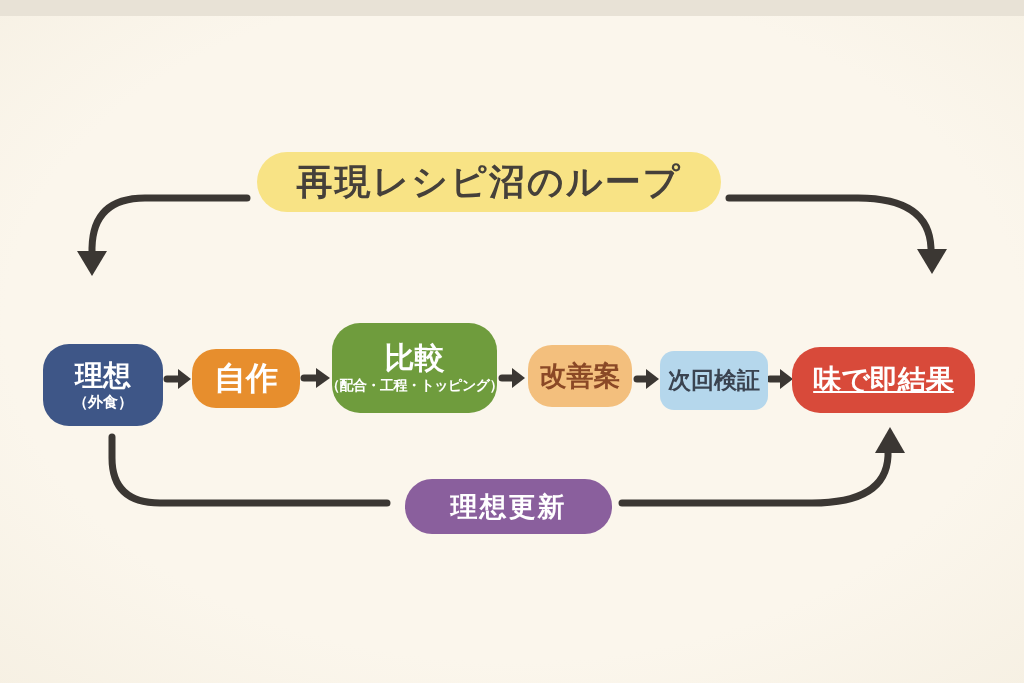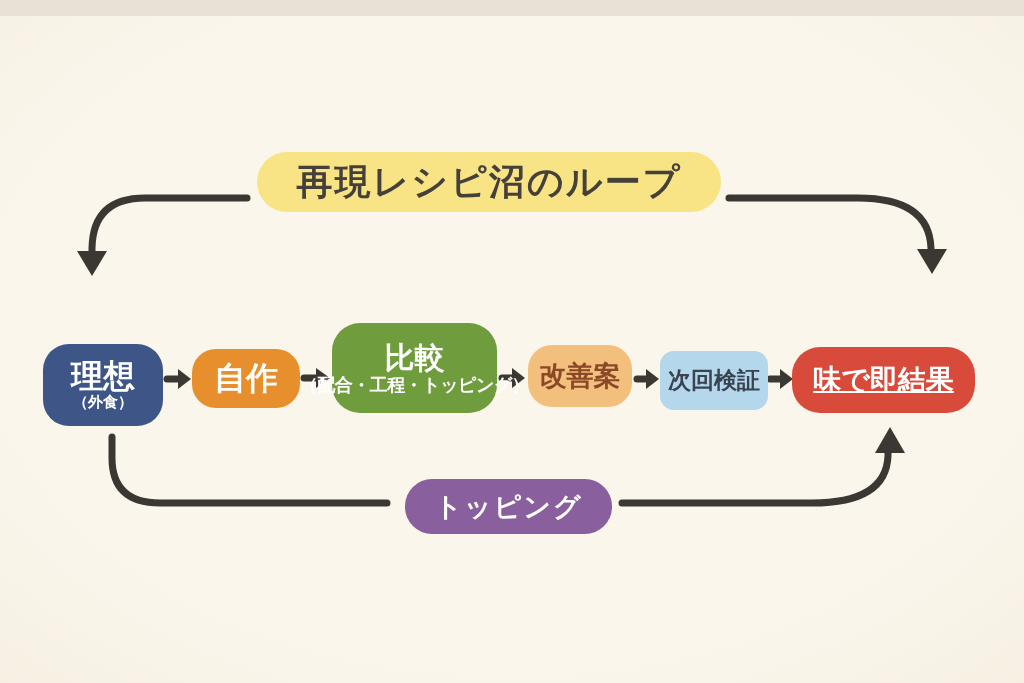--- a/index.html
+++ b/index.html
@@ -50,38 +50,38 @@
     color: #45403a;
     font-size: 36px;
     letter-spacing: 2px;
   }
   .node-ideal {
     left: 43px; top: 328px; width: 120px; height: 82px;
     background: #3e5687;
     border-radius: 26px;
     color: #ffffff;
   }
-  .node-ideal .node-label { font-size: 32px; line-height: 34px; }
+  .node-ideal .node-label { font-size: 28px; line-height: 34px; }
   .node-ideal .node-sublabel { font-size: 15px; line-height: 19px; }
   .node-homemade {
     left: 192px; top: 333px; width: 108px; height: 59px;
     background: #e78e2d;
     border-radius: 24px;
     color: #ffffff;
     font-size: 32px;
     justify-content: center;
   }
   .node-compare {
     left: 332px; top: 307px; width: 165px; height: 90px;
     background: #6f9c3d;
     border-radius: 28px;
     color: #ffffff;
   }
   .node-compare .node-label { font-size: 30px; line-height: 34px; }
-  .node-compare .node-sublabel { font-size: 18px; line-height: 20px; letter-spacing: -0.5px; }
+  .node-compare .node-sublabel { font-size: 14px; line-height: 20px; letter-spacing: -0.5px; }
   .node-improvement {
     left: 528px; top: 329px; width: 104px; height: 62px;
     background: #f3bf7d;
     border-radius: 24px;
     color: #8a4826;
     font-size: 27px;
     font-family: Liberation Serif, serif;
   }
   .node-next-test {
     left: 660px; top: 335px; width: 108px; height: 59px;
@@ -183,16 +183,16 @@
 
   <div class="box node-next-test">
     <div class="node-label">次回検証</div>
   </div>
 
   <div class="box node-taste-result">
     <div class="node-label">味で即結果</div>
   </div>
 
   <div class="box node-ideal-update">
-    <div class="node-label">トッピング</div>
+    <div class="node-label">理想更新</div>
   </div>
 
 </div>
 
 </body></html>

